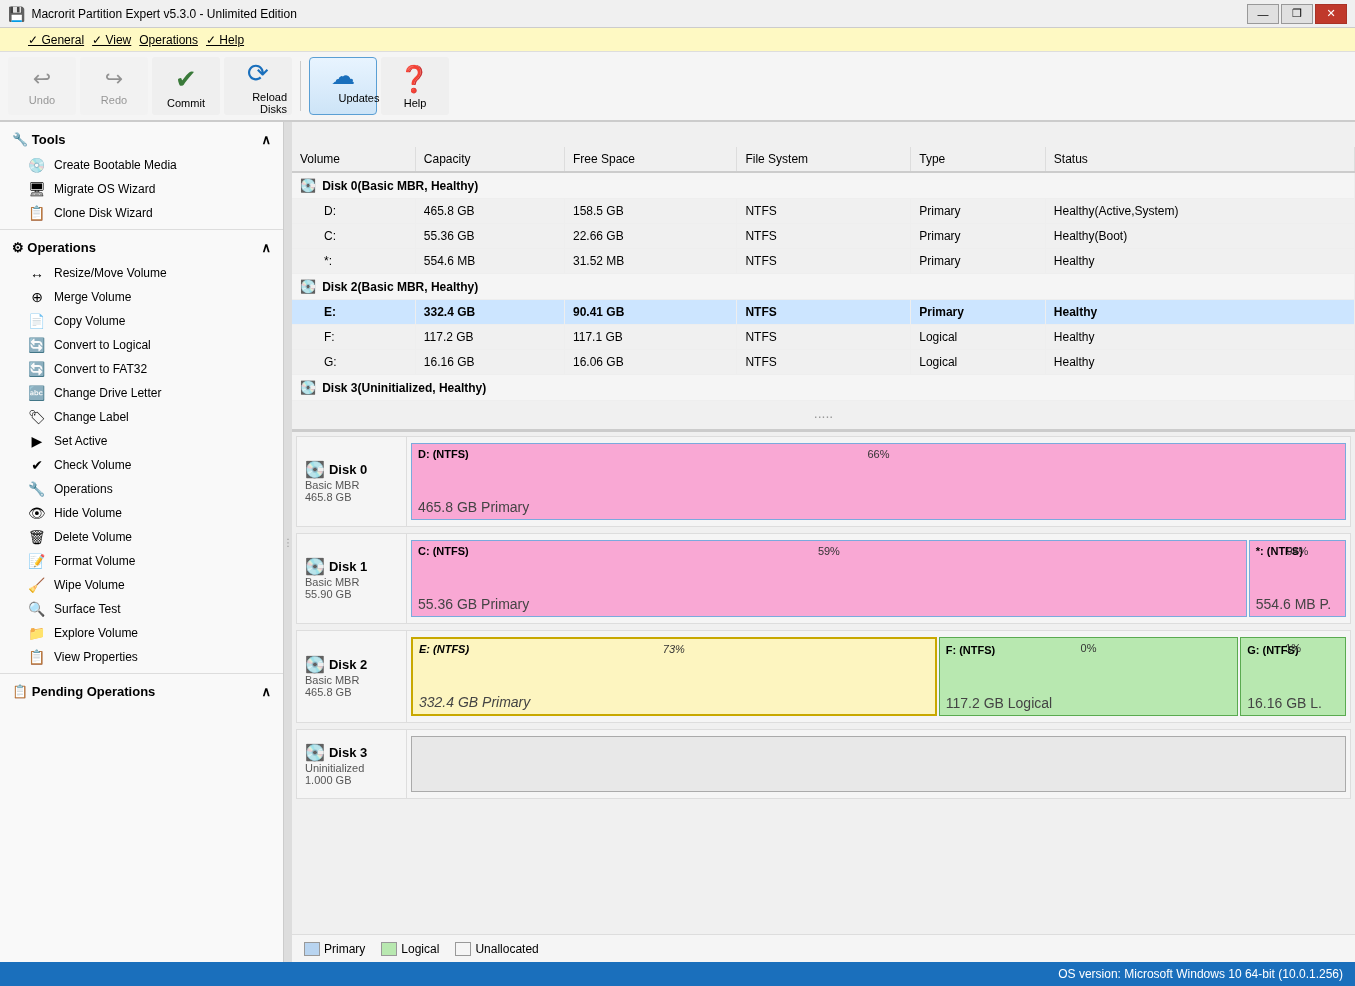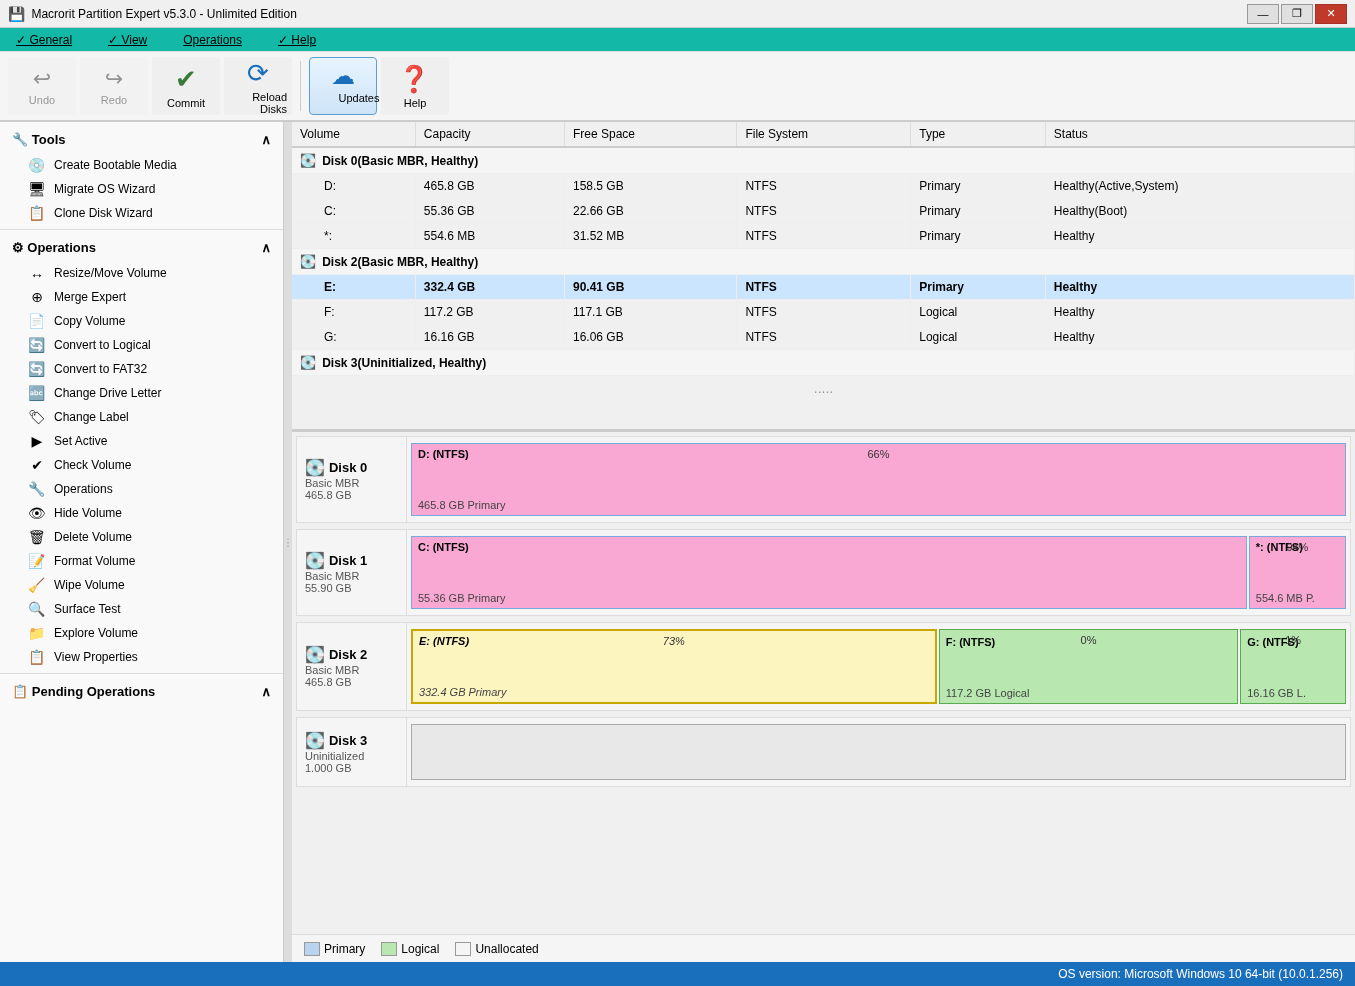--- a/index.html
+++ b/index.html
@@ -15,27 +15,27 @@
       border-bottom: 1px solid #ccc;
       height: 28px;
     }
     .title-bar-left { display: flex; align-items: center; gap: 6px; font-size: 12px; }
     .title-bar-controls { display: flex; gap: 2px; }
     .title-bar-btn { width: 32px; height: 20px; border: 1px solid #999; background: #e0e0e0; cursor: pointer; display: flex; align-items: center; justify-content: center; font-size: 11px; }
     .title-bar-btn.close { background: #c0392b; color: white; border-color: #a93226; }
 
     
     .menu-bar {
-      background: #14b8a6;
-      display: flex;
-      align-items: center;
-      padding: 2px 12px;
+      background: #fef9c3;
+      display: flex;
+      align-items: center;
+      padding: 2px 24px;
       border-bottom: 1px solid #ddd;
       height: 24px;
-      gap: 28px;
+      gap: 0;
     }
     .menu-item { font-size: 12px; cursor: pointer; padding: 2px 4px; text-decoration: underline; }
 
     
     .toolbar {
       background: #f5f5f5;
       display: flex;
       align-items: center;
       padding: 4px 8px;
       border-bottom: 2px solid #ccc;
@@ -121,20 +121,21 @@
       flex: 0 0 auto;
       height: 310px;
       overflow-y: auto;
       border-bottom: 3px solid #ccc;
       position: relative;
     }
     .partition-table {
       width: 100%;
       border-collapse: collapse;
       font-size: 12px;
+      margin-top: 25px;
     }
     .partition-table thead th {
       background: #f0f0f0;
       border-bottom: 2px solid #ccc;
       border-right: 1px solid #ddd;
       padding: 5px 8px;
       text-align: left;
       font-weight: normal;
       position: sticky;
       top: 0;
@@ -204,21 +205,21 @@
     .partition-block-unalloc { background: #e8e8e8; border-color: #aaa; }
     .partition-percent {
       position: absolute;
       top: 4px;
       left: 0; right: 0;
       text-align: center;
       font-size: 11px;
       color: #333;
     }
     .partition-name { font-size: 11px; font-weight: bold; }
-    .partition-detail { font-size: 11px; color: #444; margin-top: 39px; }
+    .partition-detail { font-size: 14px; color: #444; margin-top: 39px; }
 
     
     .resize-handle {
       width: 8px;
       background: #ddd;
       cursor: col-resize;
       display: flex;
       align-items: center;
       justify-content: center;
       color: #999;
@@ -340,21 +341,21 @@
       <span>⚙ <strong>Operations</strong></span>
       <span>∧</span>
     </div>
     <div>
       <div class="sidebar-item">
         <span class="item-icon">↔</span>
         <span>Resize/Move Volume</span>
       </div>
       <div class="sidebar-item">
         <span class="item-icon">⊕</span>
-        <span>Merge Expert</span>
+        <span>Merge Volume</span>
       </div>
       <div class="sidebar-item">
         <span class="item-icon">📄</span>
         <span>Copy Volume</span>
       </div>
       <div class="sidebar-item">
         <span class="item-icon">🔄</span>
         <span>Convert to Logical</span>
       </div>
       <div class="sidebar-item">
@@ -520,20 +521,21 @@
           <div class="disk-label-area">
       <div class="disk-label-name">
         <span style="font-size:16px;">💽</span>
         <strong>Disk 1</strong>
       </div>
       <div class="disk-label-type">Basic MBR</div>
       <div class="disk-label-size">55.90 GB</div>
     </div>
           <div class="disk-partitions-area">
             <div class="partition-block partition-block-primary" style="flex: 79 1 0%; min-height: 56px;">
+          <span class="partition-percent">59%</span>
           <span class="partition-name">C: (NTFS)</span>
           <span class="partition-detail">55.36 GB Primary</span>
         </div>
             <div class="partition-block partition-block-primary" style="flex: 8 1 0%; min-height: 56px;">
           <span class="partition-percent">94%</span>
           <span class="partition-name">*: (NTFS)</span>
           <span class="partition-detail">554.6 MB P.</span>
         </div>
           </div>
         </div>

